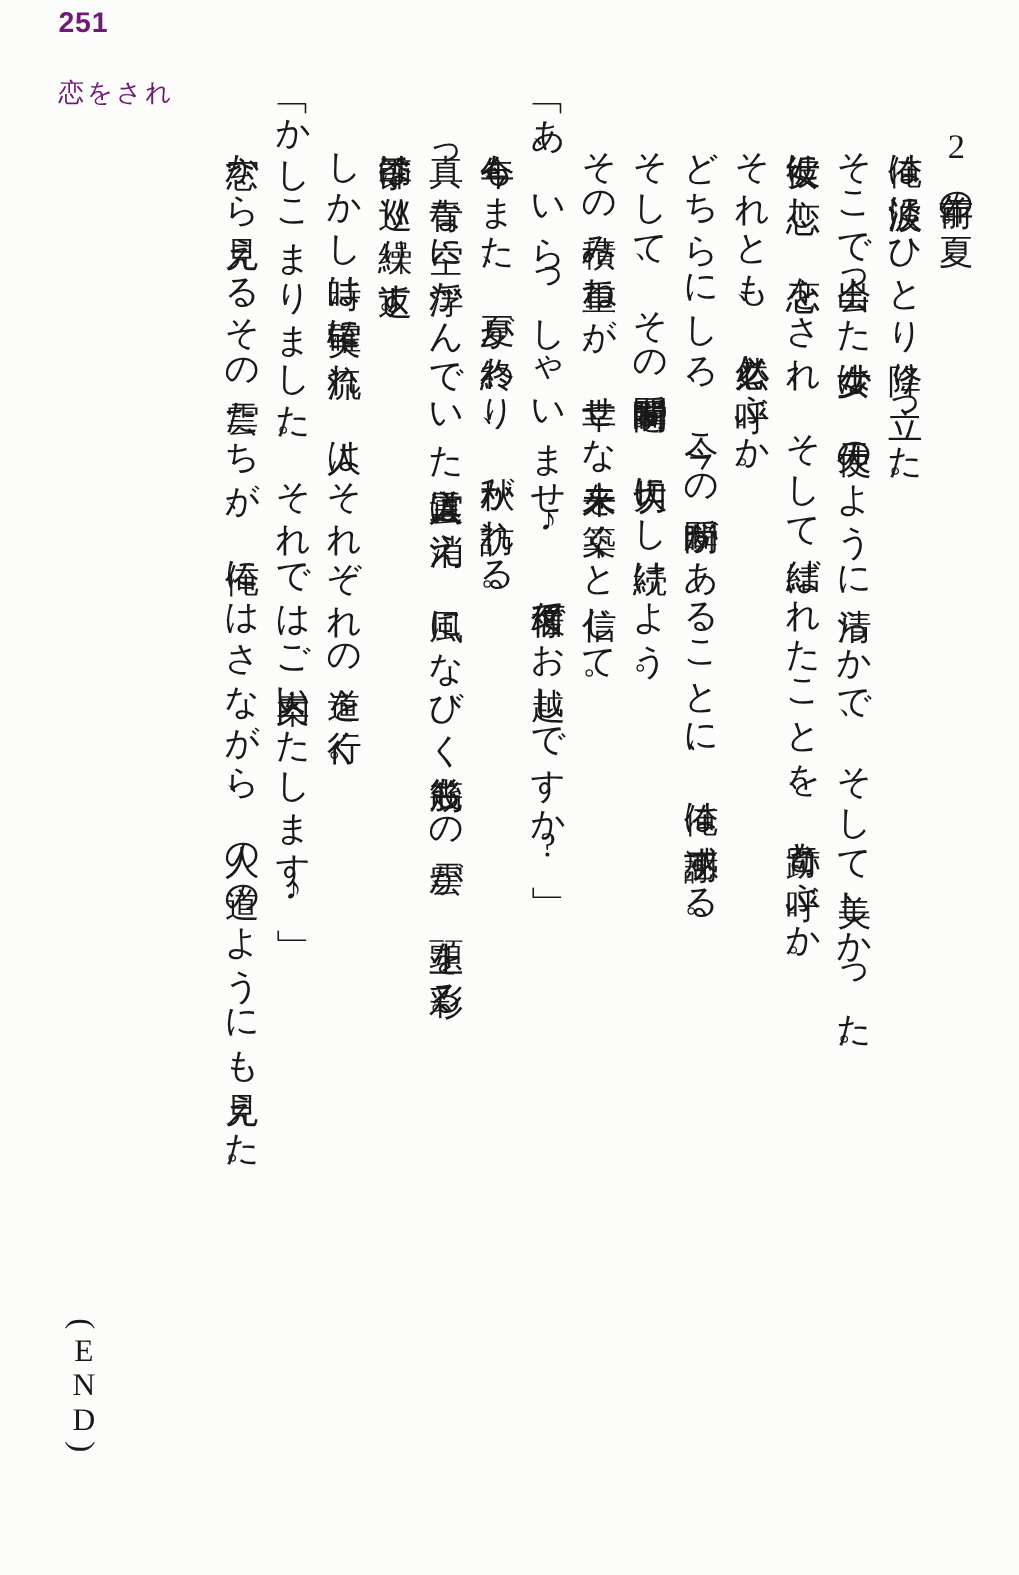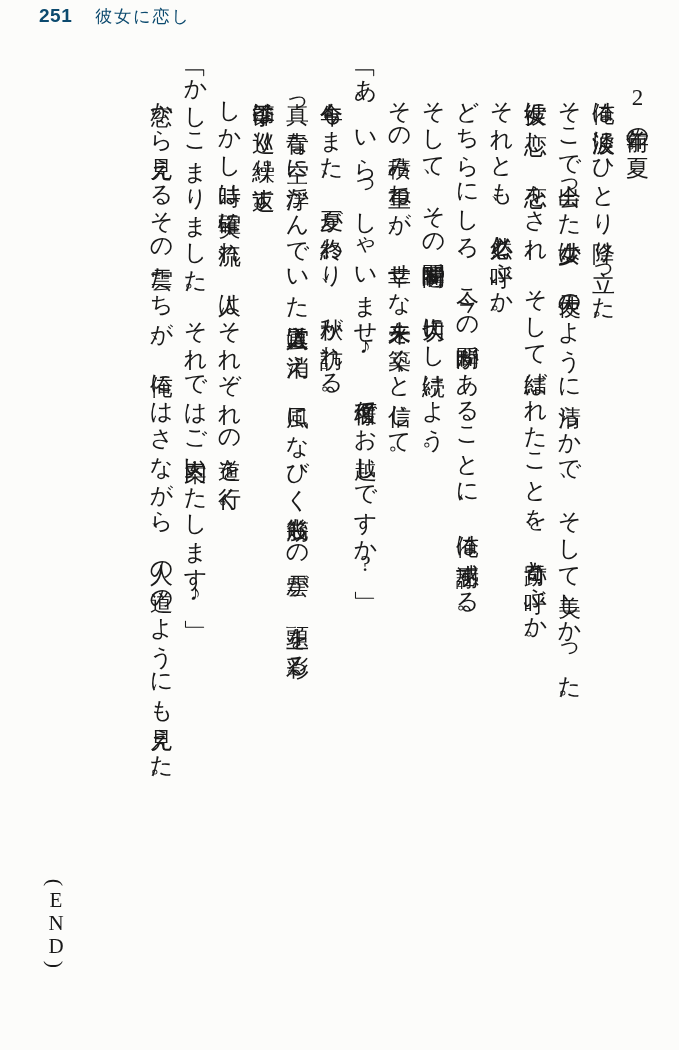--- a/index.html
+++ b/index.html
@@ -17,21 +17,22 @@
   }
   
   .header {
     position: absolute;
     top: 5px;
     left: 39px;
     display: flex;
     align-items: baseline;
     gap: 23px;
     font-family: "Liberation Sans", "DejaVu Sans", sans-serif;
-    color: #0c4a6e;
+    color: #701a75;
+    flex-direction: column;
   }
   .page-number {
     font-size: 19px;
     font-weight: 700;
     letter-spacing: 0.5px;
   }
   .chapter-title {
     font-size: 17px;
     font-weight: 500;
     letter-spacing: 2px;
@@ -84,21 +85,21 @@
     height: 23px;
   }
 </style>
 </head>
 <body>
 
 <div class="page">
 
   <div class="header">
     <span class="page-number">251</span>
-    <span class="chapter-title">彼女に恋し</span>
+    <span class="chapter-title">恋をされ</span>
   </div>
 
   <div class="vbody">
     <p class="indent">2年前の夏。</p>
     <p class="indent">俺は淡波にひとり降り立った。</p>
     <p class="indent">そこで出会った少女は、天使のように清らかで、そして美しかった。</p>
     <p class="indent">彼女に恋し、恋をされ、そして結ばれたことを、奇跡と呼ぶか。</p>
     <p class="indent">それとも、必然と呼ぶか。</p>
     <p class="indent">どちらにしろ、今この瞬間があることに、俺は感謝する。</p>
     <p class="indent">そして、その瞬間瞬間を、大切にし続けよう。</p>

